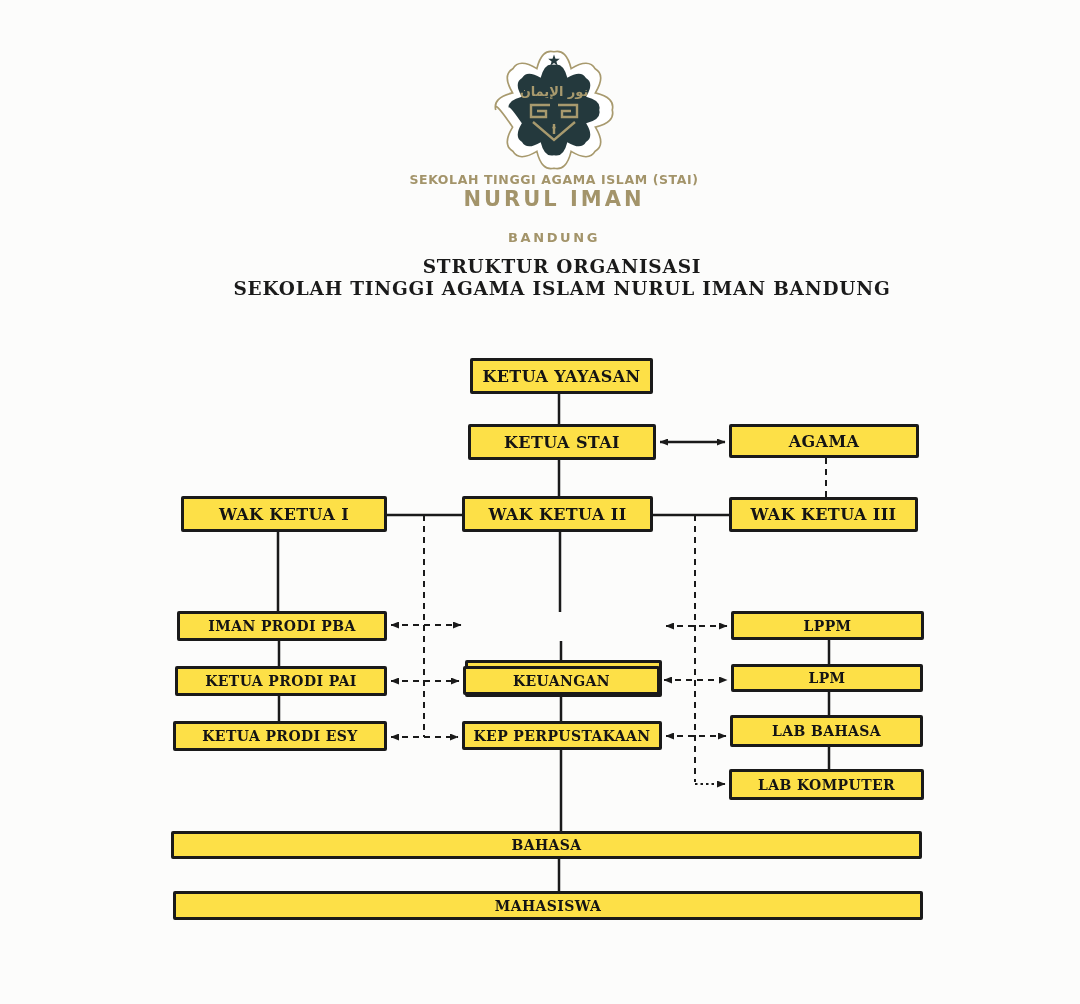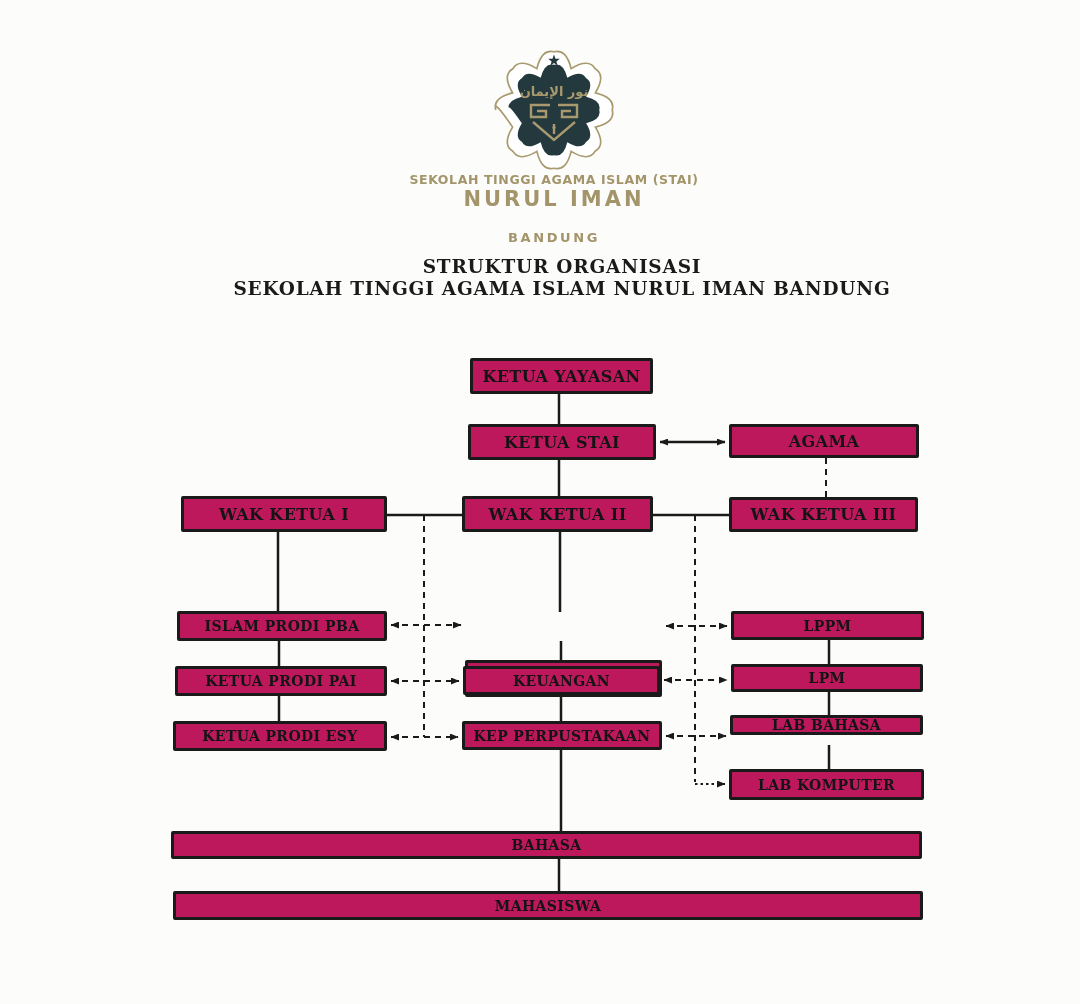--- a/index.html
+++ b/index.html
@@ -30,21 +30,21 @@
   .title-line.t2{top:278px;}
   
   .wires{position:absolute;left:0;top:0;width:1080px;height:1004px;z-index:1;}
   .wires .solid{stroke:#1a1a1a;stroke-width:2.5;fill:none;}
   .wires .dash{stroke:#1a1a1a;stroke-width:2;fill:none;stroke-dasharray:6 5;}
   .wires .dot{stroke:#1a1a1a;stroke-width:2;fill:none;stroke-dasharray:2.5 3;}
   
   .node{
     position:absolute;z-index:2;
     box-sizing:border-box;
-    background:#be185d;
+    background:#fde047;
     border:3px solid #1a1a1a;
     border-radius:2px;
     display:flex;align-items:center;justify-content:center;
     font-weight:bold;color:#141414;
     letter-spacing:.4px;
     white-space:nowrap;
   }
   .node.lg{font-size:16px;}
   .node.sm{font-size:14px;}
 </style>
@@ -163,21 +163,21 @@
 
   <div class="node lg" style="left:462px;top:496px;width:191px;height:36px;">
     <span>WAK KETUA II</span>
   </div>
 
   <div class="node lg" style="left:729px;top:497px;width:189px;height:35px;">
     <span>WAK KETUA III</span>
   </div>
 
   <div class="node sm" style="left:177px;top:611px;width:210px;height:30px;">
-    <span>ISLAM PRODI PBA</span>
+    <span>IMAN PRODI PBA</span>
   </div>
 
   <div class="node sm" style="left:175px;top:666px;width:212px;height:30px;">
     <span>KETUA PRODI PAI</span>
   </div>
 
   <div class="node sm" style="left:173px;top:721px;width:214px;height:30px;">
     <span>KETUA PRODI ESY</span>
   </div>
 
@@ -194,21 +194,21 @@
   </div>
 
   <div class="node sm" style="left:731px;top:611px;width:193px;height:29px;">
     <span>LPPM</span>
   </div>
 
   <div class="node sm" style="left:731px;top:664px;width:192px;height:28px;">
     <span>LPM</span>
   </div>
 
-  <div class="node sm" style="left:730px;top:715px;width:193px;height:20px;">
+  <div class="node sm" style="left:730px;top:715px;width:193px;height:32px;">
     <span>LAB BAHASA</span>
   </div>
 
   <div class="node sm" style="left:729px;top:769px;width:195px;height:31px;">
     <span>LAB KOMPUTER</span>
   </div>
 
   <div class="node sm" style="left:171px;top:831px;width:751px;height:28px;">
     <span>BAHASA</span>
   </div>

